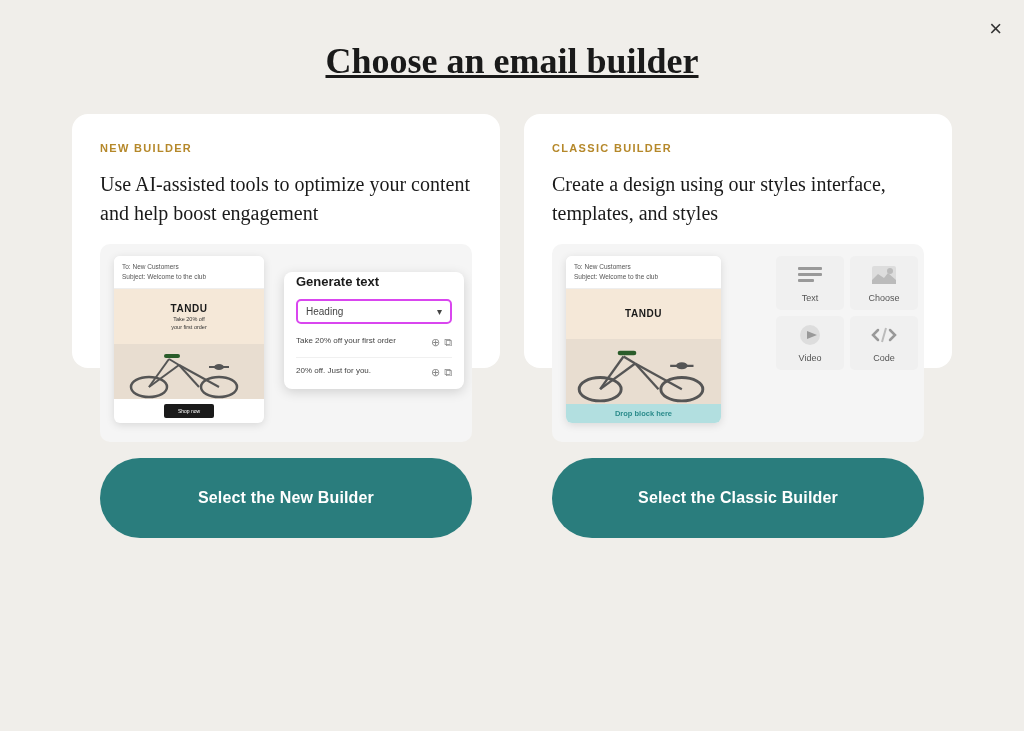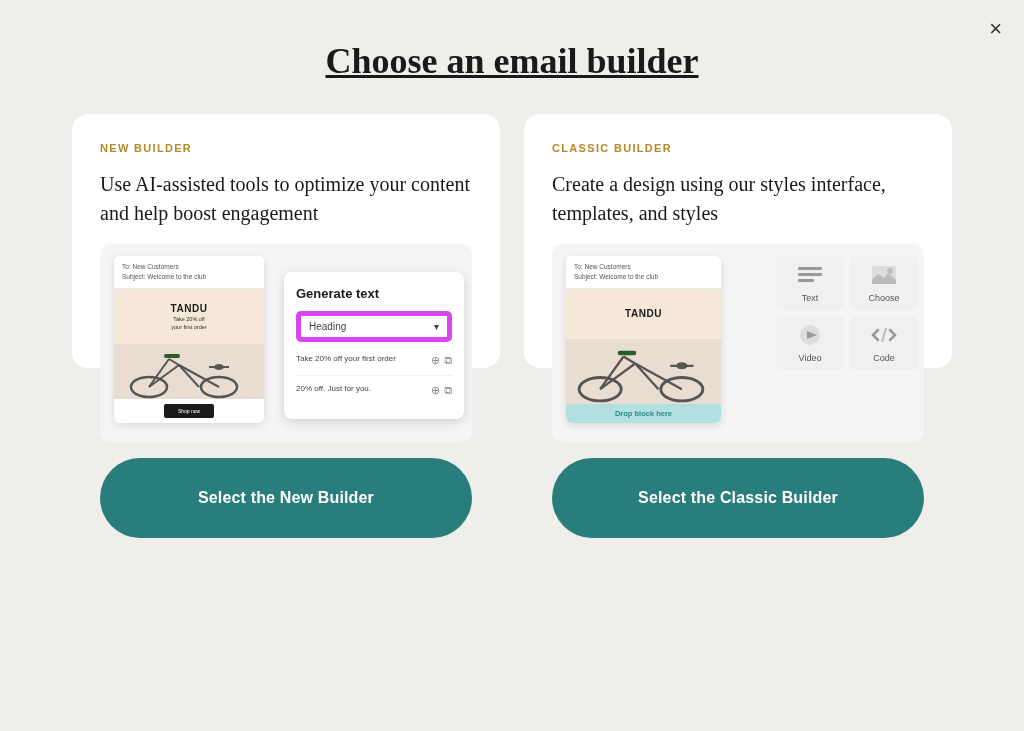--- a/index.html
+++ b/index.html
@@ -163,33 +163,33 @@
     }
 
     .generate-panel {
       position: absolute;
       right: 8px;
       top: 28px;
       width: 180px;
       background: #fff;
       border-radius: 8px;
       box-shadow: 0 3px 12px rgba(0,0,0,0.15);
-      padding: 14px 12px;
+      padding: 2px 12px;
       font-family: Arial, sans-serif;
     }
 
     .gen-title {
       font-size: 13px;
       font-weight: 700;
       color: #1a1a1a;
       margin-bottom: 10px;
     }
 
     .gen-dropdown {
-      border: 5px solid #d946ef;
+      border: 2px solid #d946ef;
       border-radius: 5px;
       padding: 5px 8px;
       font-size: 10px;
       color: #444;
       display: flex;
       justify-content: space-between;
       align-items: center;
       margin-bottom: 12px;
     }
 

